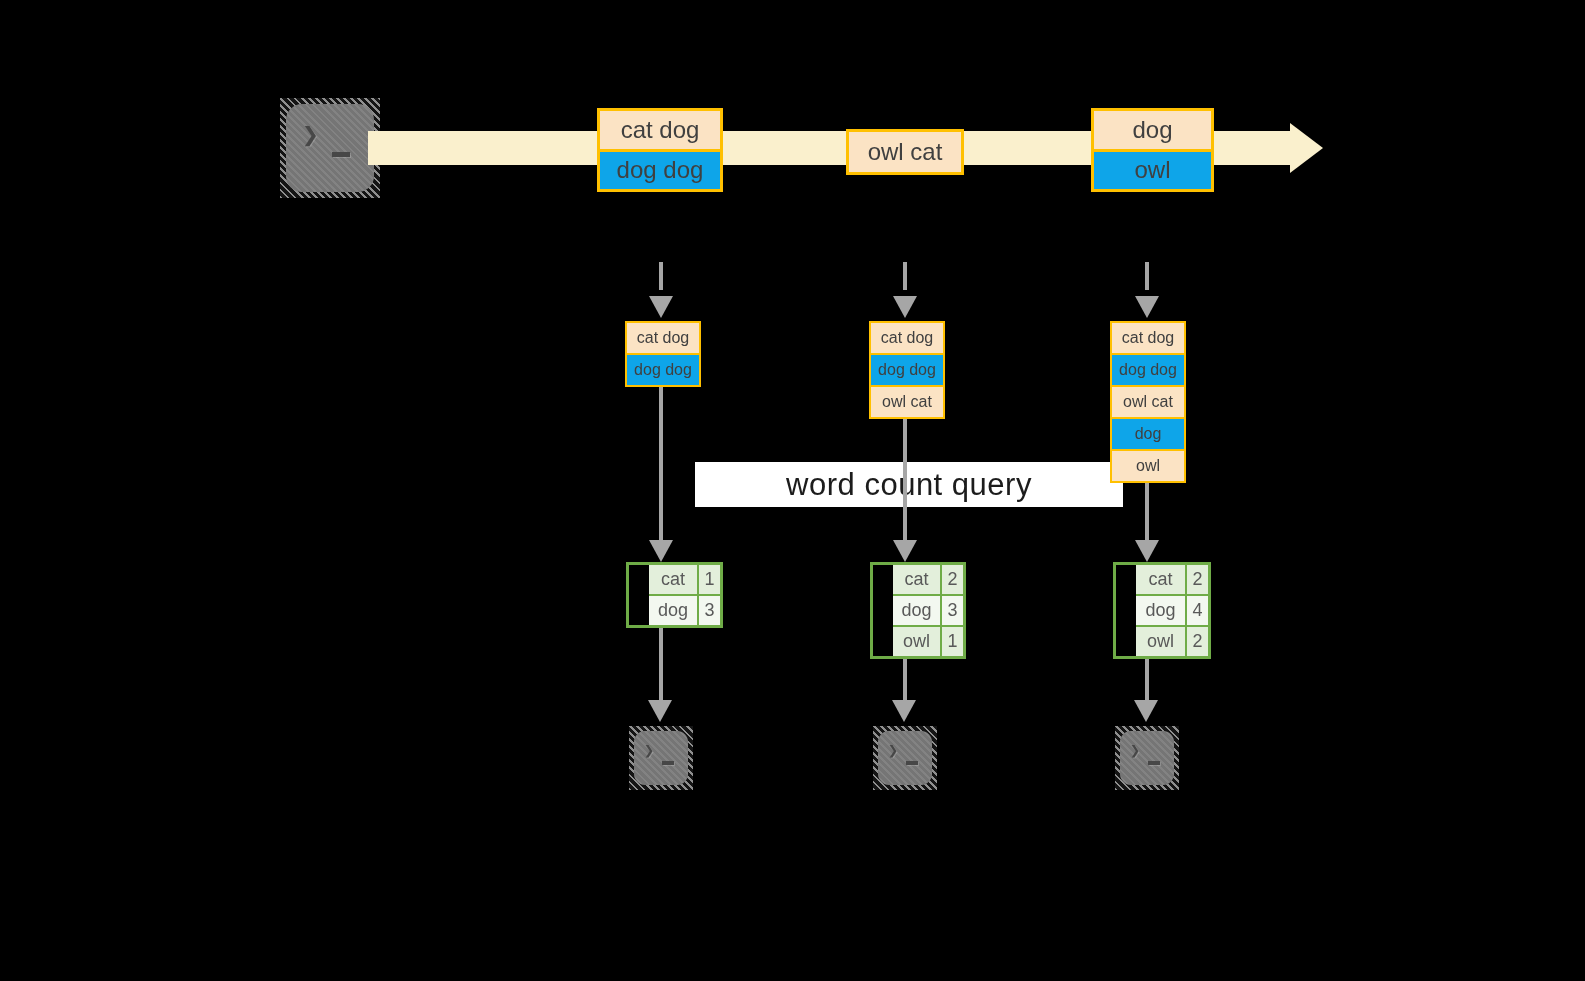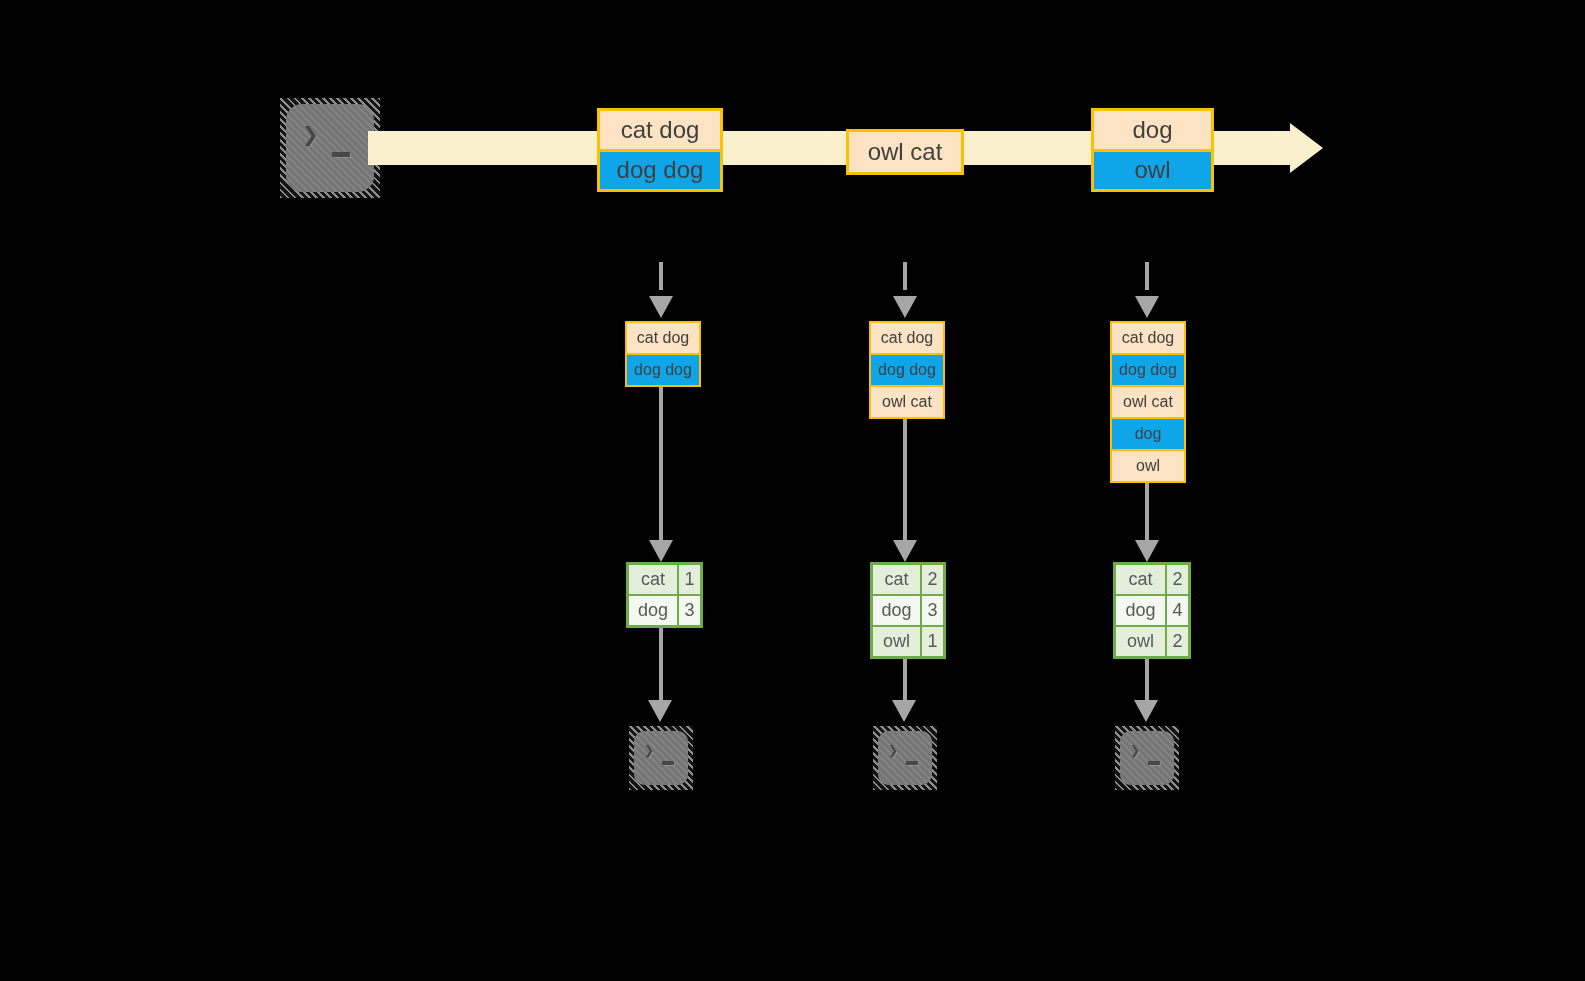--- a/index.html
+++ b/index.html
@@ -58,21 +58,21 @@
     border-left:12px solid transparent; border-right:12px solid transparent;
     border-top:22px solid #A6A6A6;
   }
   
   .banner {
     position:absolute; left:695px; top:462px; width:428px; height:45px;
     background:#FFFFFF; z-index:2; display:flex; align-items:center; justify-content:center;
     font-size:31px; color:#1c1c1c; letter-spacing:0.5px;
   }
   
-  .gtable { position:absolute; border:3px solid #6FAC47; display:flex; flex-direction:column; z-index:4; }
+  .gtable { position:absolute; border:3px solid #6FAC47; display:flex; flex-direction:column; z-index:4;padding-left:20px; }
   .grow { display:flex; height:29px; }
   .grow + .grow { border-top:2px solid #6FAC47; }
   .gword {
     flex:1; display:flex; align-items:center; justify-content:center;
     font-size:18px; color:#595959; border-right:2px solid #6FAC47;
   }
   .gnum { width:21px; display:flex; align-items:center; justify-content:center; font-size:18px; color:#595959; }
   .g-a { background:#E3EFDB; }
   .g-b { background:#F3F8F0; }
 </style>
@@ -124,20 +124,23 @@
   </div>
 
   <div class="stack" style="left:1110px; top:321px;">
     <div class="scell fill-a">cat dog</div>
     <div class="scell fill-b">dog dog</div>
     <div class="scell fill-a">owl cat</div>
     <div class="scell fill-b">dog</div>
     <div class="scell fill-a">owl</div>
   </div>
 
+  <div class="banner">
+    <span>word count query</span>
+  </div>
 
   <div class="vline" style="left:659px; top:387px; height:155px;"></div>
   <div class="vhead" style="left:649px; top:540px;"></div>
   <div class="vline" style="left:903px; top:419px; height:123px;"></div>
   <div class="vhead" style="left:893px; top:540px;"></div>
   <div class="vline" style="left:1145px; top:483px; height:59px;"></div>
   <div class="vhead" style="left:1135px; top:540px;"></div>
 
   <div class="gtable" style="left:626px; top:562px; width:71px;">
     <div class="grow">

